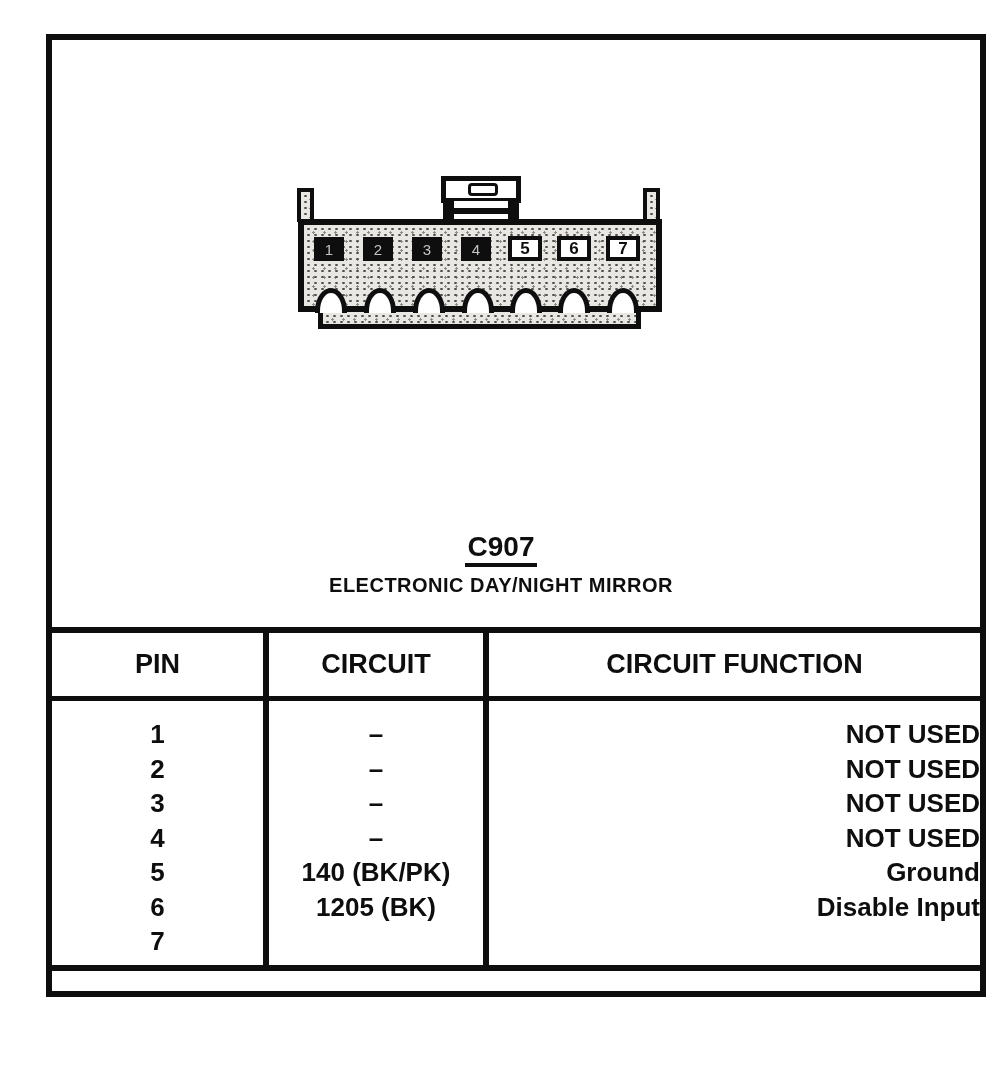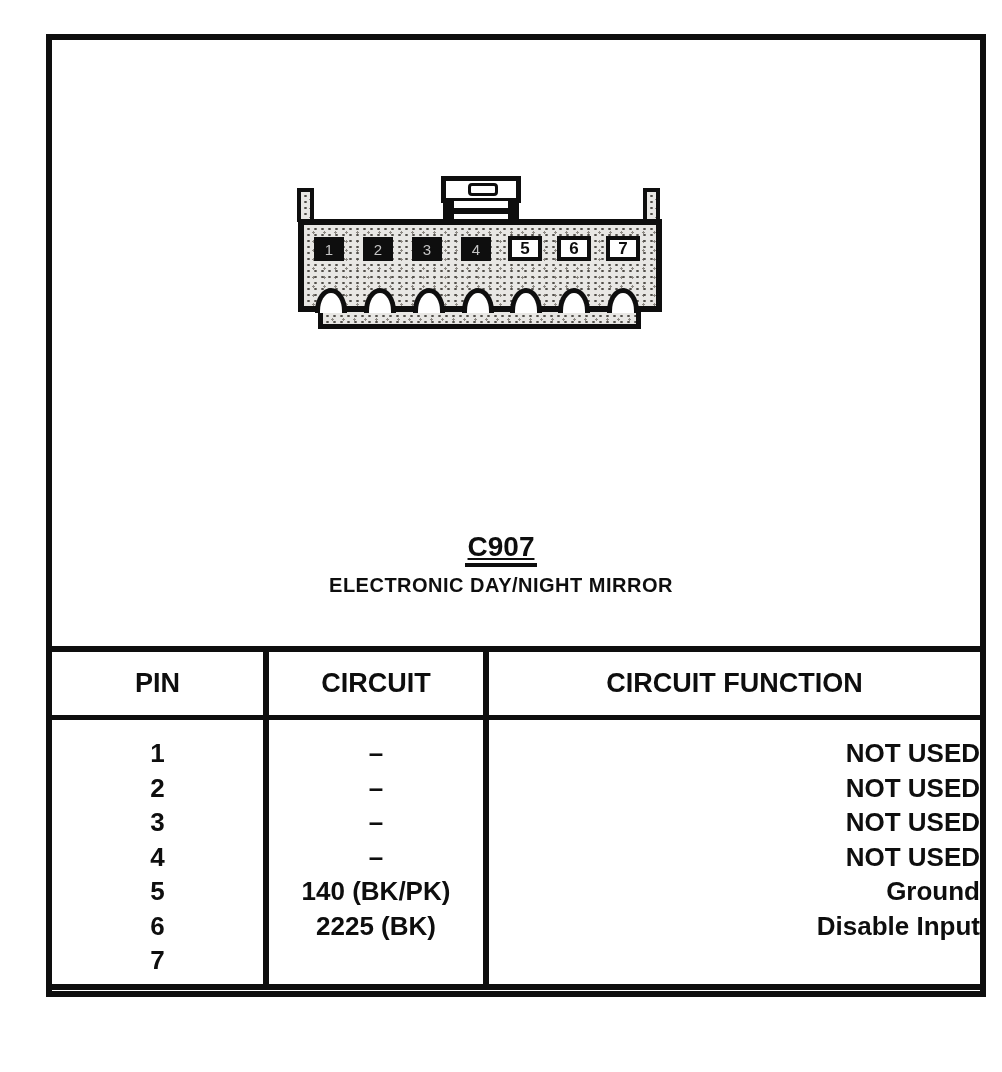--- a/index.html
+++ b/index.html
@@ -67,30 +67,30 @@
   }
   .arch1{left:24px;} .arch2{left:73px;} .arch3{left:122px;} .arch4{left:171px;}
   .arch5{left:219px;}.arch6{left:267px;}.arch7{left:316px;}
   .base-strip{
     position:absolute;left:27px;top:133px;width:323px;height:22px;
     border:5px solid #0e0e0e;box-sizing:border-box;z-index:1;
   }
   
   .caption-id{
     position:absolute;left:0;top:531px;width:1002px;text-align:center;
-    font-size:28px;font-weight:700;z-index:5;text-decoration:underline;
+    font-size:28px;font-weight:700;z-index:5;
   }
   .caption-id span{border-bottom:4px solid #0e0e0e;padding:0 3px 1px 3px;}
   .caption-name{
     position:absolute;left:0;top:574px;width:1002px;text-align:center;
     font-size:20px;font-weight:700;letter-spacing:0.5px;z-index:5;
   }
   
   .ptable{
-    position:absolute;left:46px;top:646px;width:940px;height:344px;
+    position:absolute;left:46px;top:627px;width:940px;height:344px;
     border:6px solid #0e0e0e;box-sizing:border-box;background:#fff;
     display:grid;grid-template-columns:217px 220px 1fr;grid-template-rows:68px 1fr;
   }
   .th{
     display:flex;align-items:center;justify-content:center;
     font-size:27px;font-weight:700;
     border-bottom:5px solid #0e0e0e;box-sizing:border-box;
   }
   .th.c1,.th.c2{border-right:6px solid #0e0e0e;}
   .tcol{box-sizing:border-box;padding-top:16px;}
@@ -166,21 +166,21 @@
       <div class="cellline">5</div>
       <div class="cellline">6</div>
       <div class="cellline">7</div>
     </div>
     <div class="tcol c2">
       <div class="cellline">–</div>
       <div class="cellline">–</div>
       <div class="cellline">–</div>
       <div class="cellline">–</div>
       <div class="cellline">140 (BK/PK)</div>
-      <div class="cellline">2225 (BK)</div>
+      <div class="cellline">1205 (BK)</div>
     </div>
     <div class="tcol c3">
       <div class="cellline">NOT USED</div>
       <div class="cellline">NOT USED</div>
       <div class="cellline">NOT USED</div>
       <div class="cellline">NOT USED</div>
       <div class="cellline">Ground</div>
       <div class="cellline">Disable Input</div>
     </div>
   </div>

